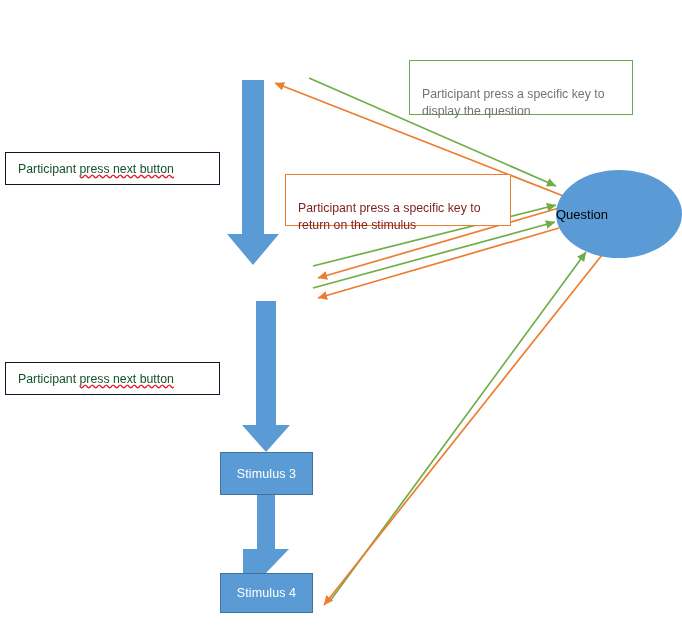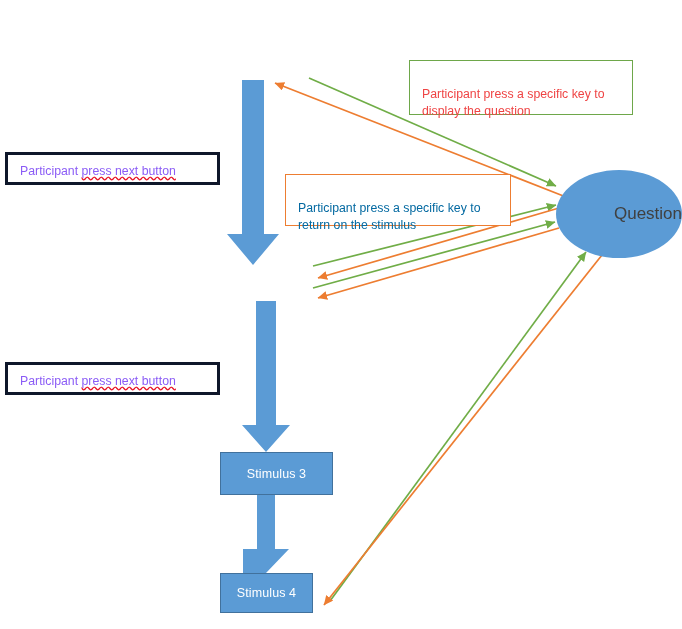--- a/index.html
+++ b/index.html
@@ -33,46 +33,46 @@
     font-size: 12.5px;
     display: flex;
     align-items: center;
     justify-content: center;
     letter-spacing: 0.1px;
   }
   .node-ellipse {
     position: absolute;
     background: #5B9BD5;
     border-radius: 50%;
-    color: #404040;
-    font-size: 17px;
+    color: #000000;
+    font-size: 13px;
     display: flex;
     align-items: center;
-    justify-content: flex-end;
+    justify-content: flex-start;
   }
   .callout {
     position: absolute;
     box-sizing: border-box;
     background: #ffffff;
     font-size: 12.3px;
     line-height: 17px;
     padding: 8px 11px 8px 12px;
   }
   .callout-plain {
-    border: 3px solid #0f172a;
-    color: #8b5cf6;
+    border: 1px solid #0f172a;
+    color: #14532d;
   }
   .callout-green {
     border: 1.4px solid #6EA74A;
-    color: #ef4444;
+    color: #737373;
     padding-left: 12px;
   }
   .callout-orange {
     border: 1.4px solid #ED7D31;
-    color: #0369a1;
+    color: #7f1d1d;
   }
   .spell {
     text-decoration: underline;
     text-decoration-color: #E81123;
     text-decoration-style: wavy;
     text-decoration-skip-ink: none;
     text-underline-offset: 1px;
   }
   .cl2 { white-space: pre-line; }
 </style>
@@ -111,21 +111,21 @@
 
     <line x1="313" y1="288" x2="555" y2="222" stroke="#70AD47" stroke-width="1.7" marker-end="url(#ah-green)"></line>
     <line x1="559" y1="228" x2="318" y2="298" stroke="#ED7D31" stroke-width="1.7" marker-end="url(#ah-orange)"></line>
 
     <line x1="330" y1="601" x2="586" y2="252" stroke="#70AD47" stroke-width="1.7" marker-end="url(#ah-green)"></line>
     <line x1="602" y1="255" x2="324" y2="605" stroke="#ED7D31" stroke-width="1.7" marker-end="url(#ah-orange)"></line>
   </svg>
 
 
 
-  <div class="node-box" style="left:220px; top:452px; width:113px; height:43px;text-align:right;">
+  <div class="node-box" style="left:220px; top:452px; width:93px; height:43px;text-align:right;">
     <span>Stimulus 3</span>
   </div>
 
   <div class="node-box" style="left:220px; top:573px; width:93px; height:40px;">
     <span>Stimulus 4</span>
   </div>
 
   <div class="node-ellipse" style="left:556px; top:170px; width:126px; height:88px;">
     <span>Question</span>
   </div>

